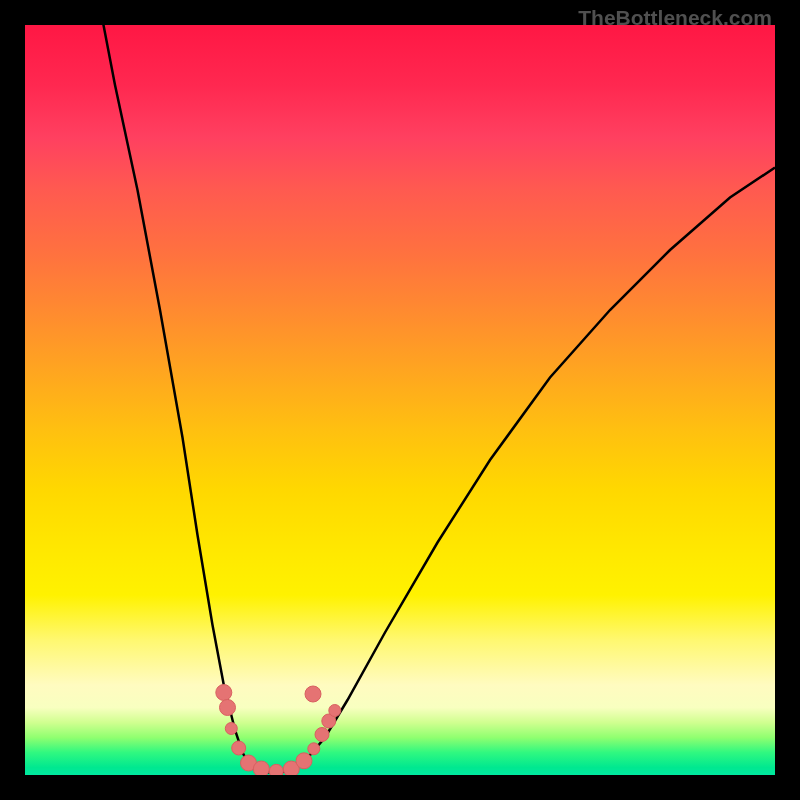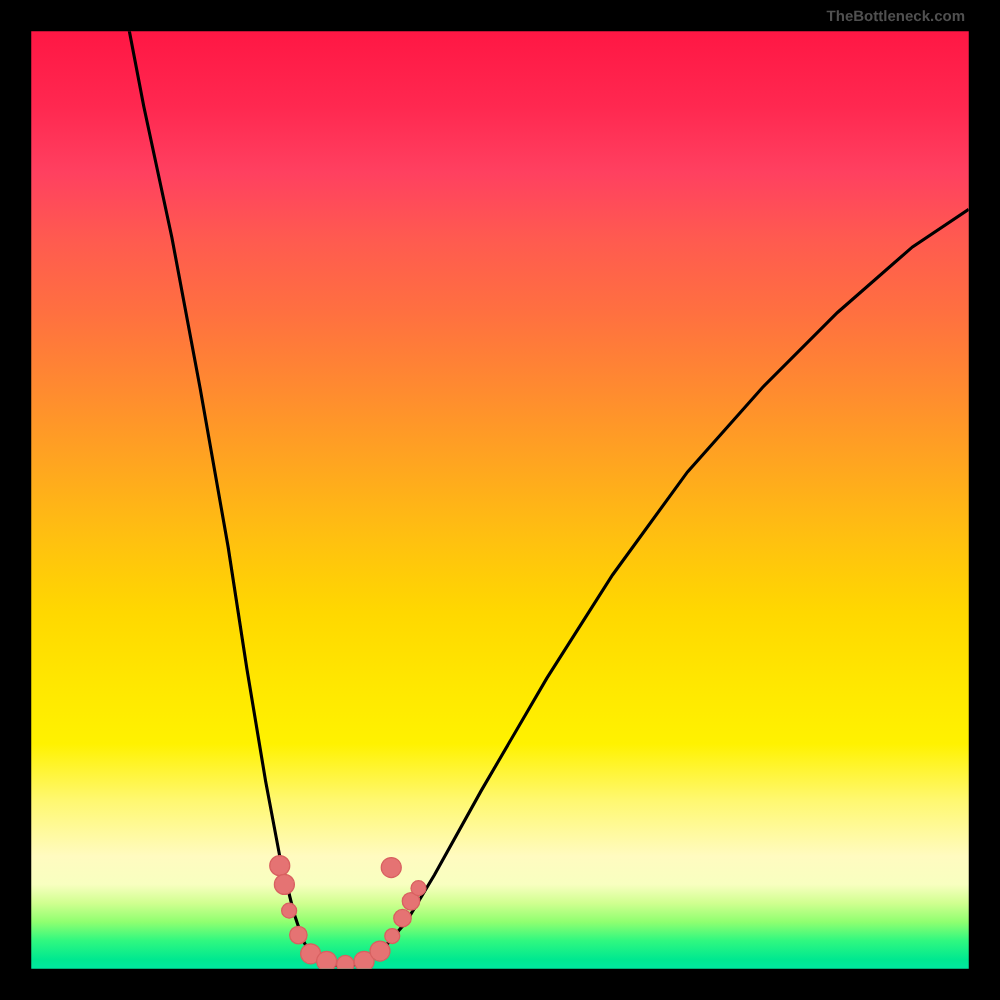--- a/index.html
+++ b/index.html
@@ -45,21 +45,21 @@
         #00e890 99%,
         #00e8a0 100%
       );
       position: relative;
     }
     .watermark {
       position: absolute;
       top: 6px;
       right: 28px;
       font-family: Arial, sans-serif;
-      font-size: 12px;
+      font-size: 21px;
       font-weight: bold;
       color: #505050;
       z-index: 10;
     }
     .curve-svg {
       position: absolute;
       top: 25px;
       left: 25px;
       width: 750px;
       height: 750px;

